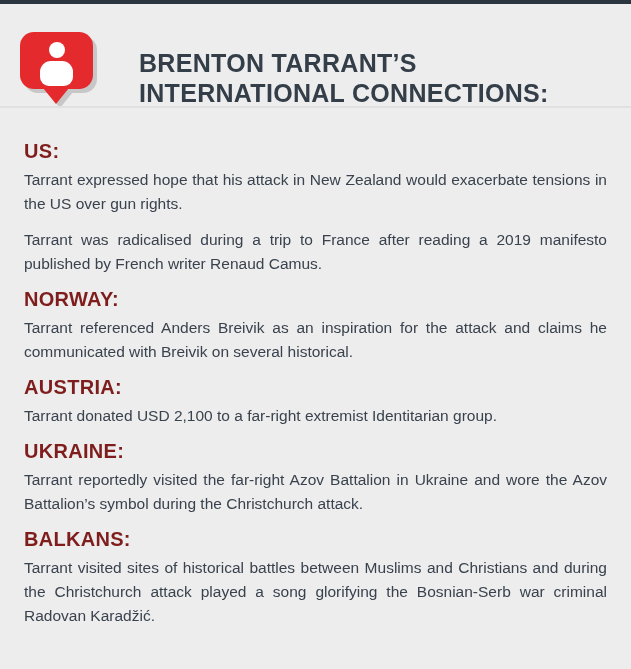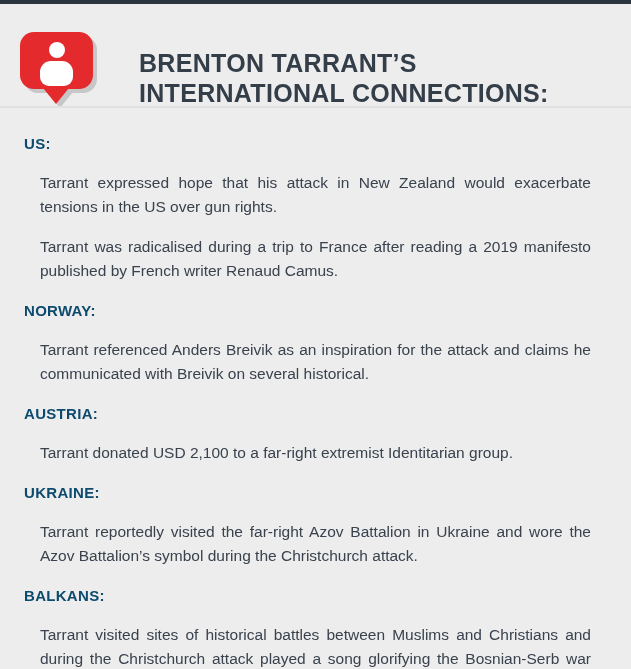--- a/index.html
+++ b/index.html
@@ -70,29 +70,29 @@
   }
   .page-title span { display: block; white-space: nowrap; }
   .sections {
     position: absolute;
     top: 132px;
     left: 24px;
     width: 583px;
   }
   .section { margin: 0 0 12px 0; }
   .section h2 {
-    margin: 0 0 5px 0;
-    font-size: 15px;
+    margin: 8px 0 5px 0;
+    font-size: 20px;
     line-height: 23px;
     font-weight: bold;
-    color: #0c4a6e;
+    color: #7f1d1d;
     letter-spacing: 0.3px;
   }
   .section p {
-    margin: 16px;
+    margin: 0;
     font-size: 15.5px;
     line-height: 24px;
     color: #39424D;
     text-align: justify;
   }
 </style>
 </head>
 <body>
 
 <div class="top-bar"></div>

